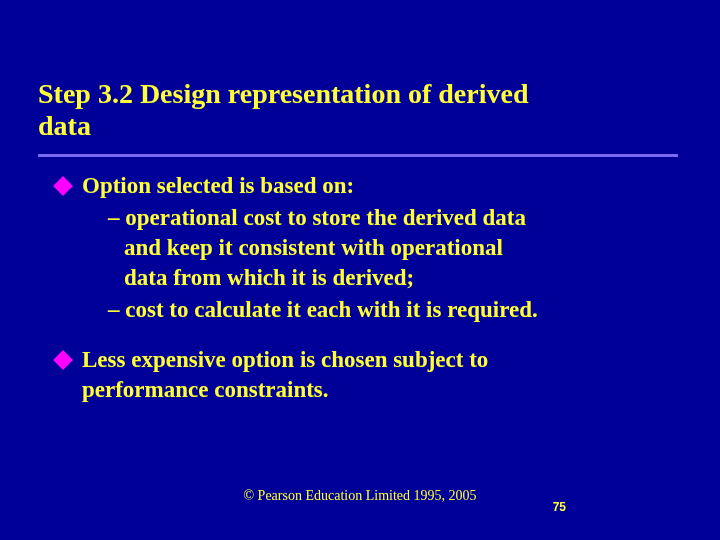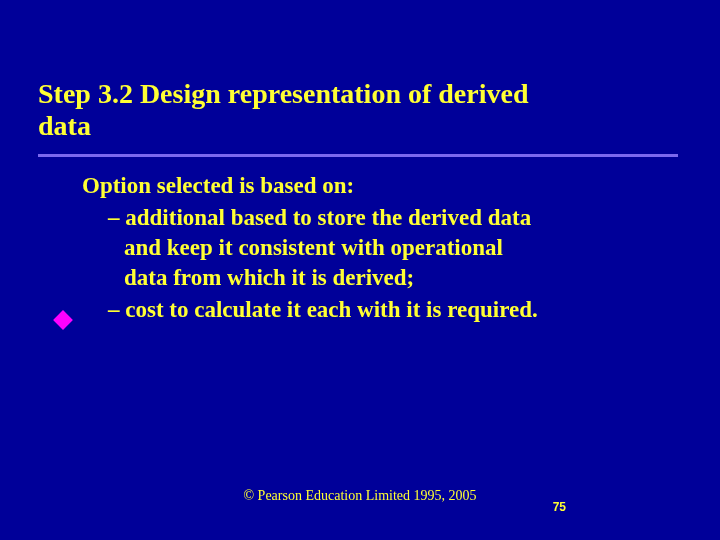--- a/index.html
+++ b/index.html
@@ -29,21 +29,21 @@
     border: none;
     border-top: 3px solid #7b68ee;
     margin: 4px 0 0 0;
     width: 640px;
   }
   .content {
     padding: 14px 40px 0 56px;
   }
   .bullet-item {
     display: flex;
-    align-items: flex-end;
+    align-items: flex-start;
     margin-bottom: 18px;
   }
   .diamond {
     width: 14px;
     height: 14px;
     background: #ff00ff;
     transform: rotate(45deg);
     margin-top: 8px;
     margin-right: 12px;
     flex: 0 0 14px;
@@ -96,25 +96,31 @@
     <hr class="hr">
   </div>
 
   <div class="content">
 
     <div class="bullet-item">
       <div class="diamond"></div>
       <div>
         <div class="bullet-text">Option selected is based on:</div>
         <div class="sub-list">
-          <div class="sub-item">– additional based to store the derived data and keep it consistent with operational data from which it is derived;</div>
+          <div class="sub-item">– operational cost to store the derived data and keep it consistent with operational data from which it is derived;</div>
           <div class="sub-item">– cost to calculate it each with it is required.</div>
         </div>
       </div>
     </div>
 
+    <div class="bullet-item">
+      <div class="diamond"></div>
+      <div>
+        <div class="bullet-text">Less expensive option is chosen subject to performance constraints.</div>
+      </div>
+    </div>
 
   </div>
 
   <div class="footer">© Pearson Education Limited 1995, 2005</div>
   <div class="page-num">75</div>
 
 </div>
 
 </body></html>

